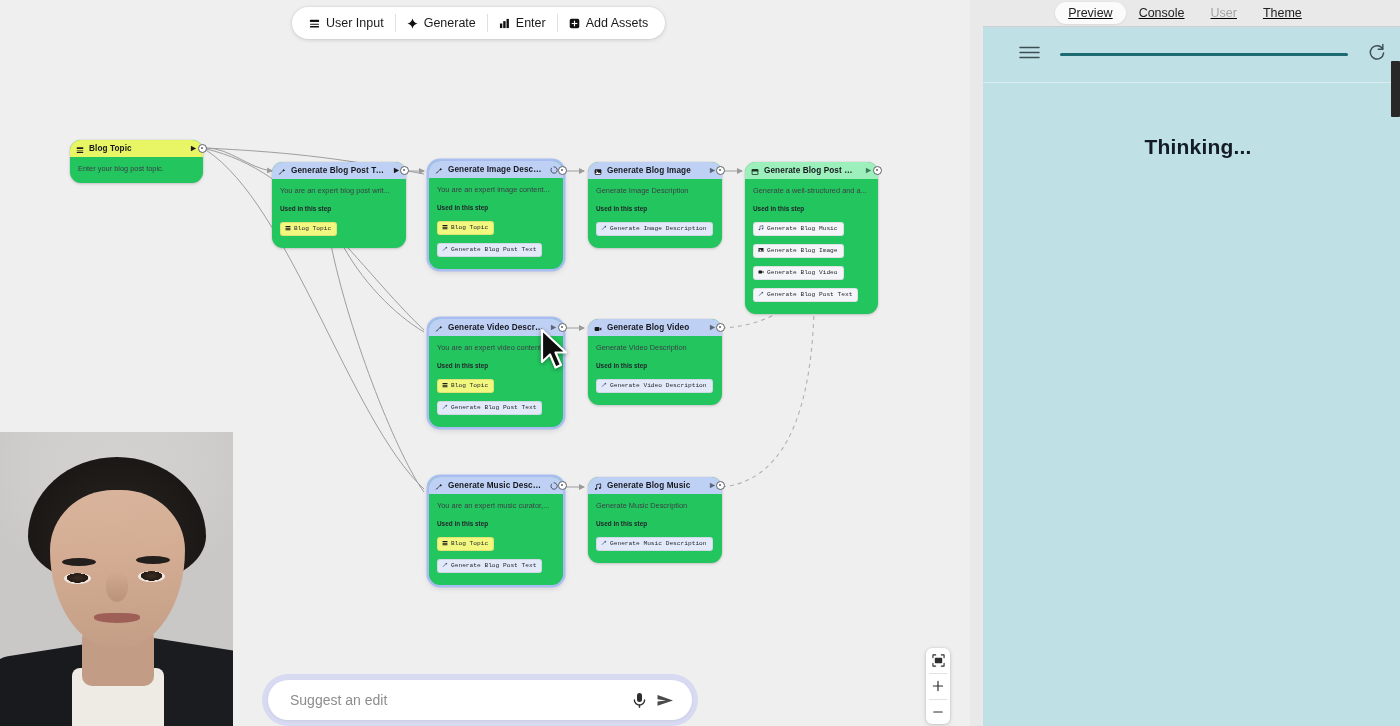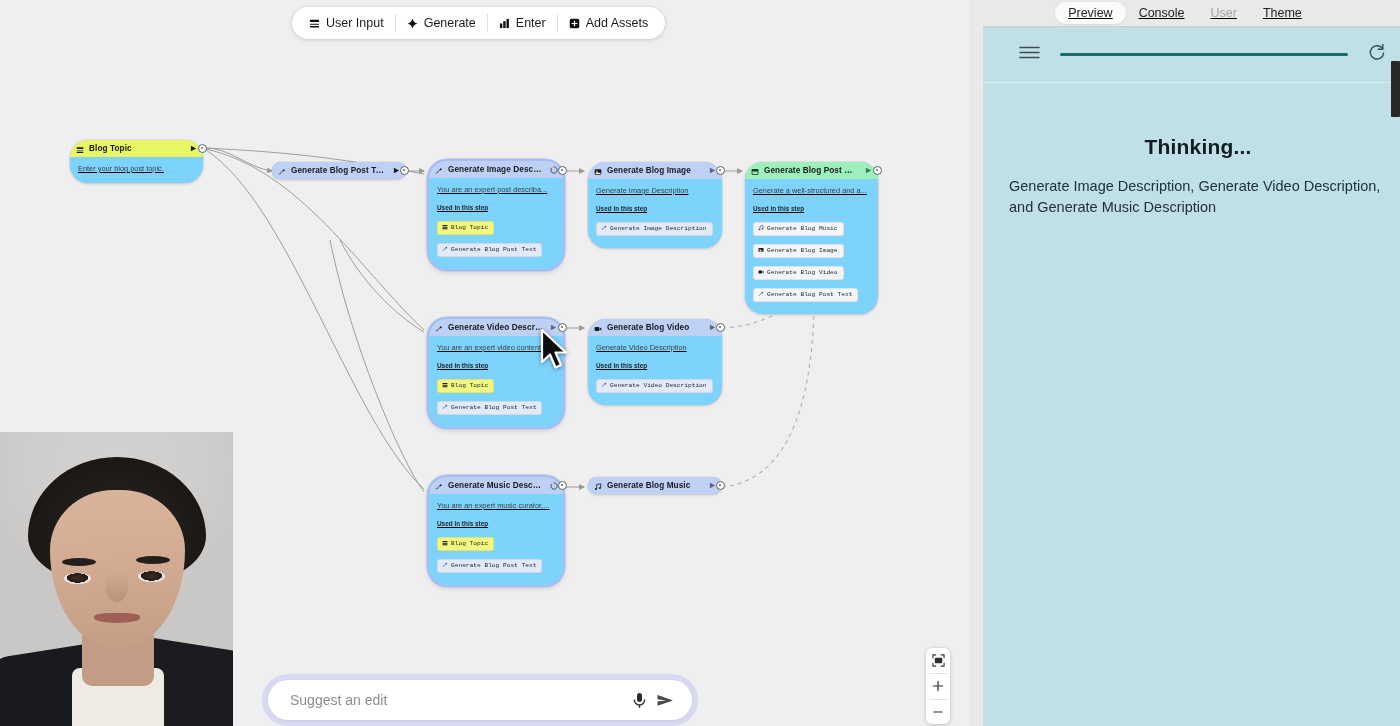--- a/index.html
+++ b/index.html
@@ -36,43 +36,43 @@
     padding: 0 11px; height: 26px;
     font-size: 12.5px; color: #1a1a1a; cursor: pointer;
     white-space: nowrap;
   }
   .tb-sep { width: 1px; height: 18px; background: #e0e0e0; }
   .tb-ic { display: flex; align-items: center; }
 
   
   .node {
     position: absolute;
-    background: #7dd3fc;
-    border-radius: 18px;
+    background: #22c55e;
+    border-radius: 11px;
     box-shadow: 0 1px 3px rgba(0,0,0,.17), 0 0 0 .5px rgba(0,0,0,.06);
     overflow: hidden;
     z-index: 10;
   }
   .node.sel {
     box-shadow: 0 0 0 2.5px #a9bdf0, 0 2px 7px rgba(0,0,0,.2);
   }
   .nhead {
     display: flex; align-items: center;
     height: 17px; padding: 0 5px 0 6px;
     gap: 5px;
   }
   .nhead.blue   { background: #bfd0f5; }
   .nhead.yellow { background: #e8f564; }
   .nhead.green  { background: #9df0bb; }
   .ntitle {
     font-size: 8.2px; font-weight: bold; color: #16181d;
     white-space: nowrap; overflow: hidden; text-overflow: ellipsis;
     flex: 1; letter-spacing: .1px;
   }
-  .nbody { padding: 7px 8px 9px 8px; text-decoration: underline; }
+  .nbody { padding: 7px 8px 9px 8px; }
   .nprompt {
     font-size: 7.4px; color: #3d4047; line-height: 1.35;
     white-space: nowrap; overflow: hidden; text-overflow: ellipsis;
   }
   .nused {
     font-size: 6.4px; font-weight: bold; color: #23262c;
     margin-top: 9px; margin-bottom: 5px;
   }
   .ntag {
     display: inline-flex; align-items: center; gap: 3px;
@@ -374,40 +374,56 @@
               <path d="M8.6 1 L9.3 2.7 L11 3.4 L9.3 4.1 L8.6 5.8 L7.9 4.1 L6.2 3.4 L7.9 2.7 Z" fill="#1b1b1b"></path>
             </svg>
         </span>
         <span class="ntitle">Generate Blog Post Text</span>
         <span class="playbtn">
           <svg width="7" height="7" viewBox="0 0 8 8">
               <path d="M1 .8 L7 4 L1 7.2 Z" fill="#1b1b1b"></path>
             </svg>
         </span>
       </div>
+      <div class="nbody">
+        <div class="nprompt">You are an expert blog post writ...</div>
+        <div class="nused">Used in this step</div>
+        <div class="tagrow">
+          <span class="ntag t-yellow">
+            <span>
+              <svg width="6" height="6" viewBox="0 0 12 12">
+                  <rect x="1" y="2" width="10" height="2.4" rx=".6" fill="#1b1b1b"></rect>
+                  <rect x="1" y="6.2" width="10" height="1.1" rx=".5" fill="#1b1b1b"></rect>
+                  <rect x="1" y="8.6" width="10" height="1.8" rx=".6" fill="#1b1b1b"></rect>
+                </svg>
+            </span>
+            <span>Blog Topic</span>
+          </span>
+        </div>
+      </div>
     </div>
     <div class="port" style="position:absolute;left:400px;top:166px;z-index:12;"></div>
 
     <div class="node sel" style="left:429px;top:161px;width:134px;">
       <div class="nhead blue">
         <span>
           <svg width="8" height="8" viewBox="0 0 12 12">
               <path d="M2 9.4 L7.4 4 M2 9.4 L3.4 8" stroke="#1b1b1b" stroke-width="1.1" fill="none"></path>
               <path d="M8.6 1 L9.3 2.7 L11 3.4 L9.3 4.1 L8.6 5.8 L7.9 4.1 L6.2 3.4 L7.9 2.7 Z" fill="#1b1b1b"></path>
             </svg>
         </span>
         <span class="ntitle">Generate Image Descrip...</span>
         <span class="spin">
           <svg width="8" height="8" viewBox="0 0 12 12">
               <path d="M6 1.2 A4.8 4.8 0 1 1 2.2 3.2" stroke="#2c3140" stroke-width="1.2" fill="none" stroke-linecap="round"></path>
             </svg>
         </span>
       </div>
       <div class="nbody">
-        <div class="nprompt">You are an expert post describa...</div>
+        <div class="nprompt">You are an expert image content...</div>
         <div class="nused">Used in this step</div>
         <div class="tagrow">
           <span class="ntag t-yellow">
             <span>
               <svg width="6" height="6" viewBox="0 0 12 12">
                   <rect x="1" y="2" width="10" height="2.4" rx=".6" fill="#1b1b1b"></rect>
                   <rect x="1" y="6.2" width="10" height="1.1" rx=".5" fill="#1b1b1b"></rect>
                   <rect x="1" y="8.6" width="10" height="1.8" rx=".6" fill="#1b1b1b"></rect>
                 </svg>
             </span>
@@ -651,20 +667,35 @@
               <circle cx="2.8" cy="9" r="1.5" fill="#1b1b1b"></circle>
               <circle cx="8.8" cy="7.6" r="1.5" fill="#1b1b1b"></circle>
             </svg>
         </span>
         <span class="ntitle">Generate Blog Music</span>
         <span class="playbtn">
           <svg width="7" height="7" viewBox="0 0 8 8">
               <path d="M1 .8 L7 4 L1 7.2 Z" fill="#5d6677"></path>
             </svg>
         </span>
+      </div>
+      <div class="nbody">
+        <div class="nprompt">Generate Music Description</div>
+        <div class="nused">Used in this step</div>
+        <div class="tagrow">
+          <span class="ntag t-blue">
+            <span>
+              <svg width="6" height="6" viewBox="0 0 12 12">
+                  <path d="M2 9.4 L7.4 4" stroke="#2b3a66" stroke-width="1.3" fill="none"></path>
+                  <path d="M8.6 1 L9.3 2.7 L11 3.4 L9.3 4.1 L8.6 5.8 L7.9 4.1 L6.2 3.4 L7.9 2.7 Z" fill="#2b3a66"></path>
+                </svg>
+            </span>
+            <span>Generate Music Description</span>
+          </span>
+        </div>
       </div>
     </div>
     <div class="port" style="position:absolute;left:716px;top:481px;z-index:12;"></div>
 
     <svg id="cursor" width="34" height="46" viewBox="0 0 34 46">
       <path d="M2,2 L2,34 L10,26.5 L15.5,39.5 L21,37 L15.5,24.5 L26,24.5 Z" fill="#0d0d0d" stroke="#ffffff" stroke-width="2.2" stroke-linejoin="round"></path>
     </svg>
 
     <div id="promptwrap">
       <div id="promptbar">
@@ -751,20 +782,19 @@
         <span>
           <svg width="19" height="19" viewBox="0 0 20 20">
             <path d="M15.4 6.2 A7 7 0 1 0 16.4 10.6" stroke="#3d4f54" stroke-width="1.5" fill="none" stroke-linecap="round"></path>
             <path d="M15.6 1.6 L15.6 6.6 L10.8 6.6" stroke="#3d4f54" stroke-width="1.5" fill="none" stroke-linecap="round" stroke-linejoin="round"></path>
           </svg>
         </span>
       </div>
 
       <div id="bcontent">
         <div id="thinking">Thinking...</div>
-        <div id="thinking-sub">Generate Image Description, Generate Video Description, and Generate Music Description</div>
       </div>
     </div>
 
     <div id="rscroll"></div>
   </div>
 
 </div>
 
 </body></html>

